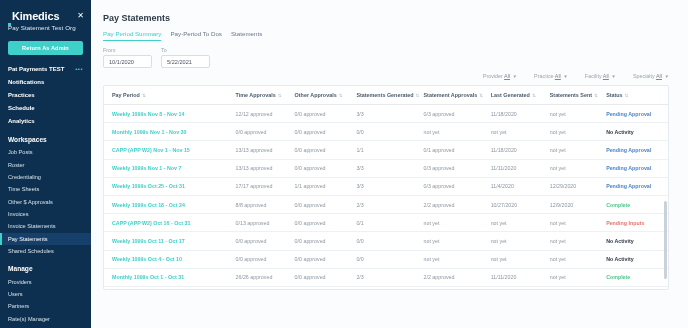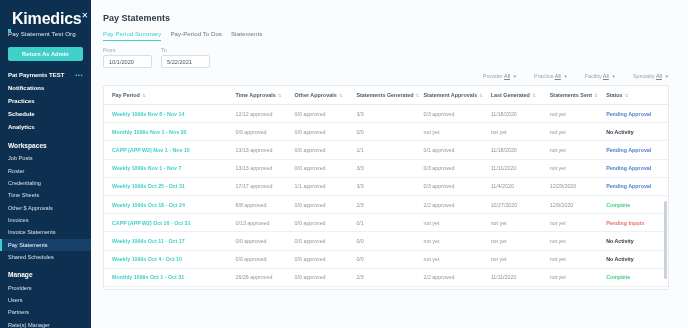--- a/index.html
+++ b/index.html
@@ -19,21 +19,21 @@
     color: #ffffff;
     position: relative;
     flex: 0 0 91px;
     padding: 0;
   }
   .brand-row {
     display: flex; align-items: flex-start; justify-content: space-between;
     padding: 10px 7px 0 8px;
   }
   .brand {
-    font-size: 16px; font-weight: bold; letter-spacing: -0.2px;
+    font-size: 11px; font-weight: bold; letter-spacing: -0.2px;
     display: flex; align-items: flex-end;
   }
   .brand-dot {
     width: 3px; height: 3px; background: #3fd0c9;
     display: inline-block; margin-right: 1px; margin-bottom: -4px;
   }
   .close-x {
     font-size: 8px; color: #ffffff; line-height: 1; cursor: pointer;
     padding-top: 2px;
   }

